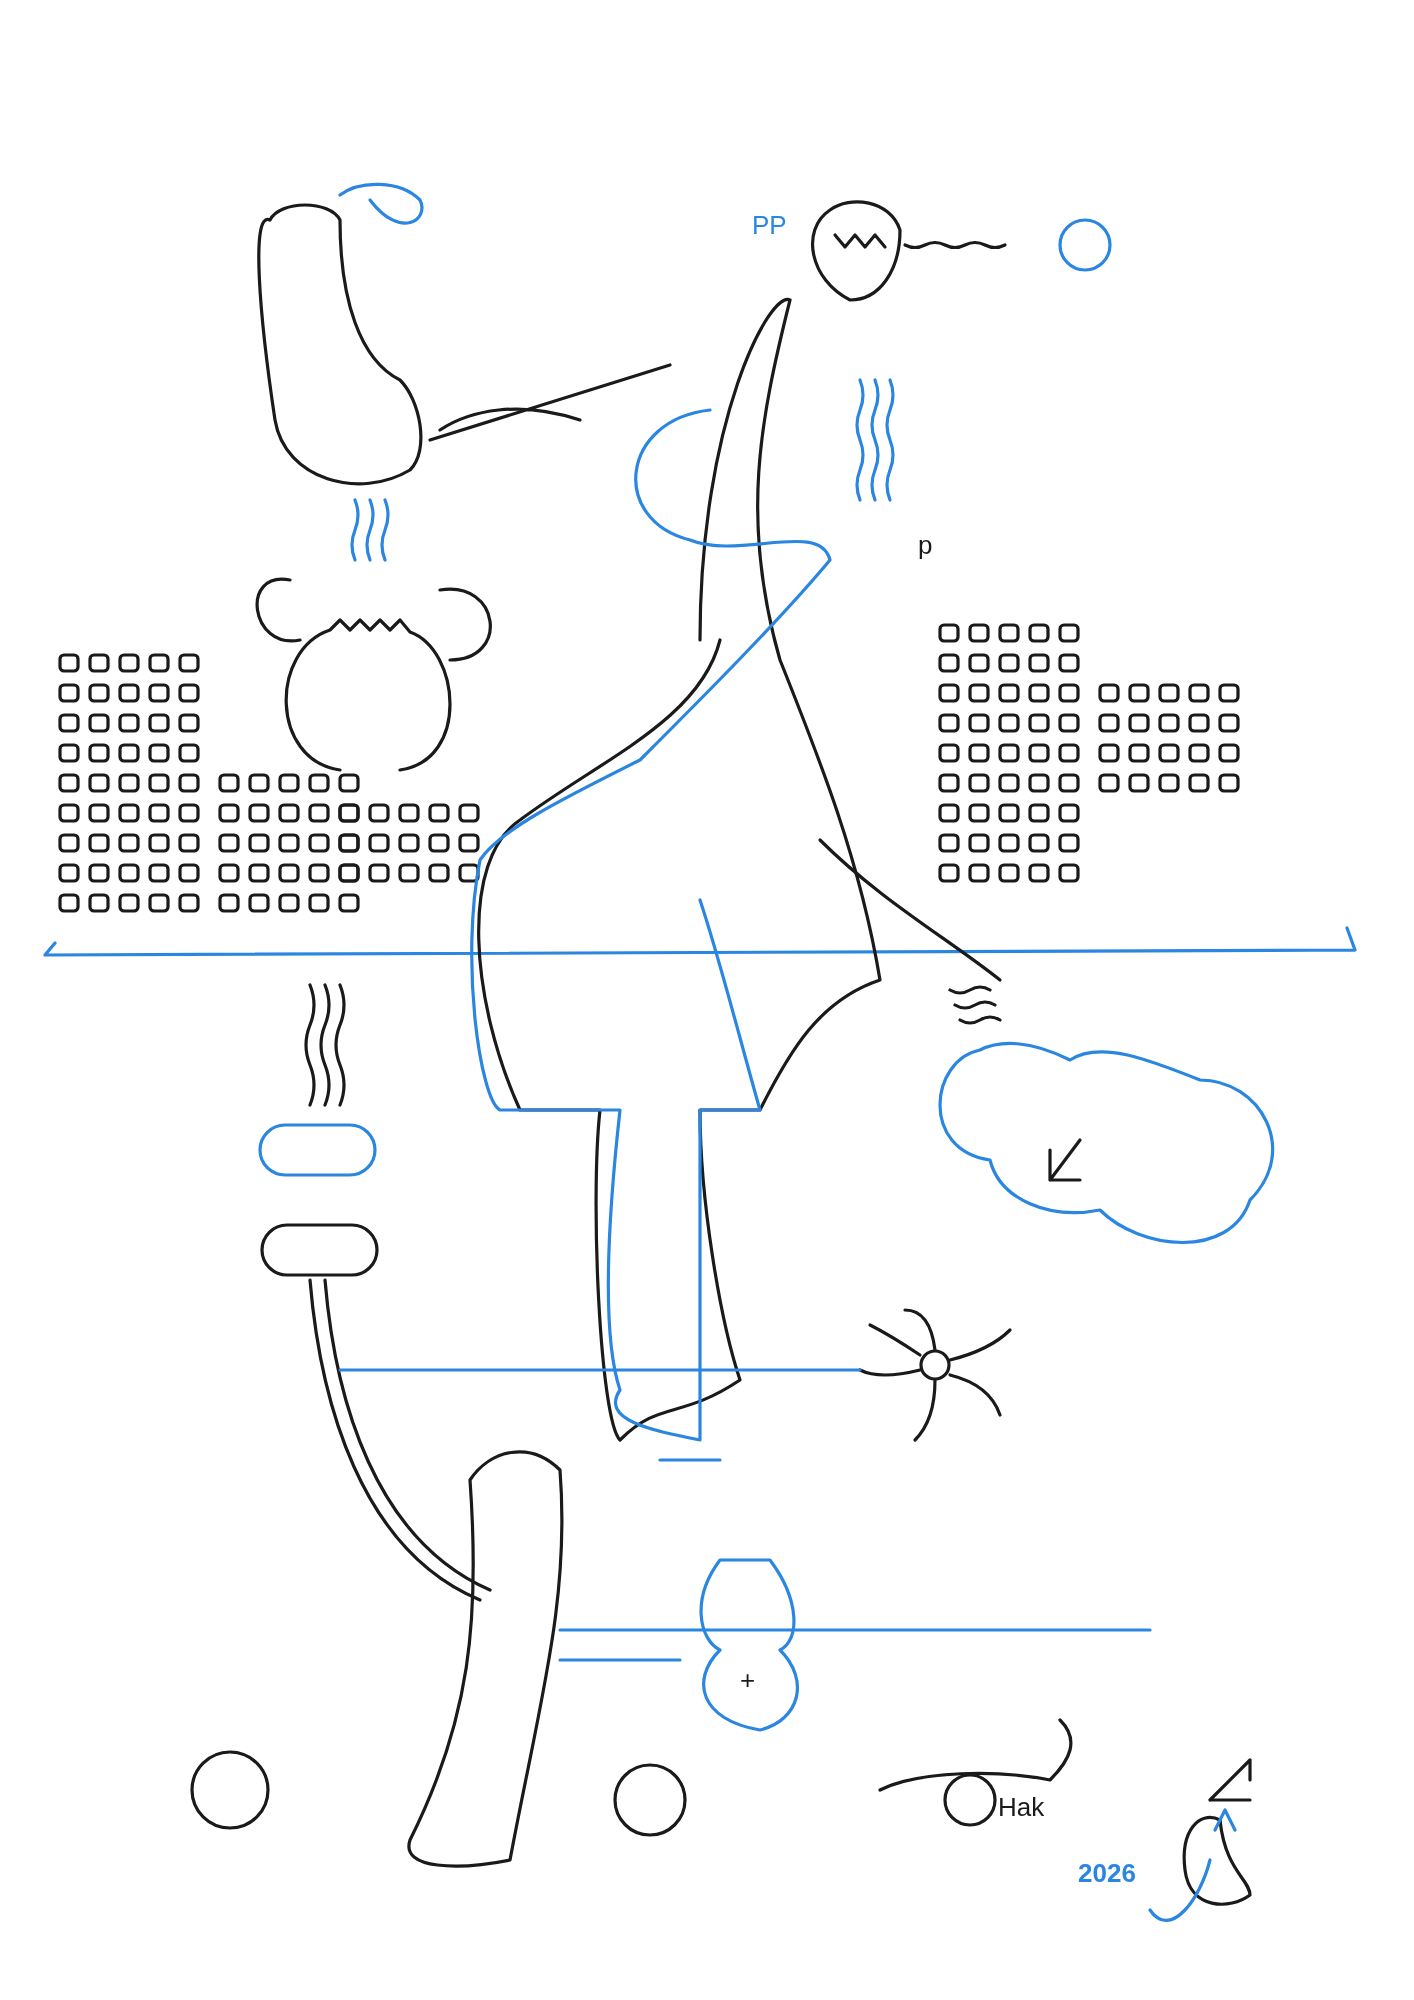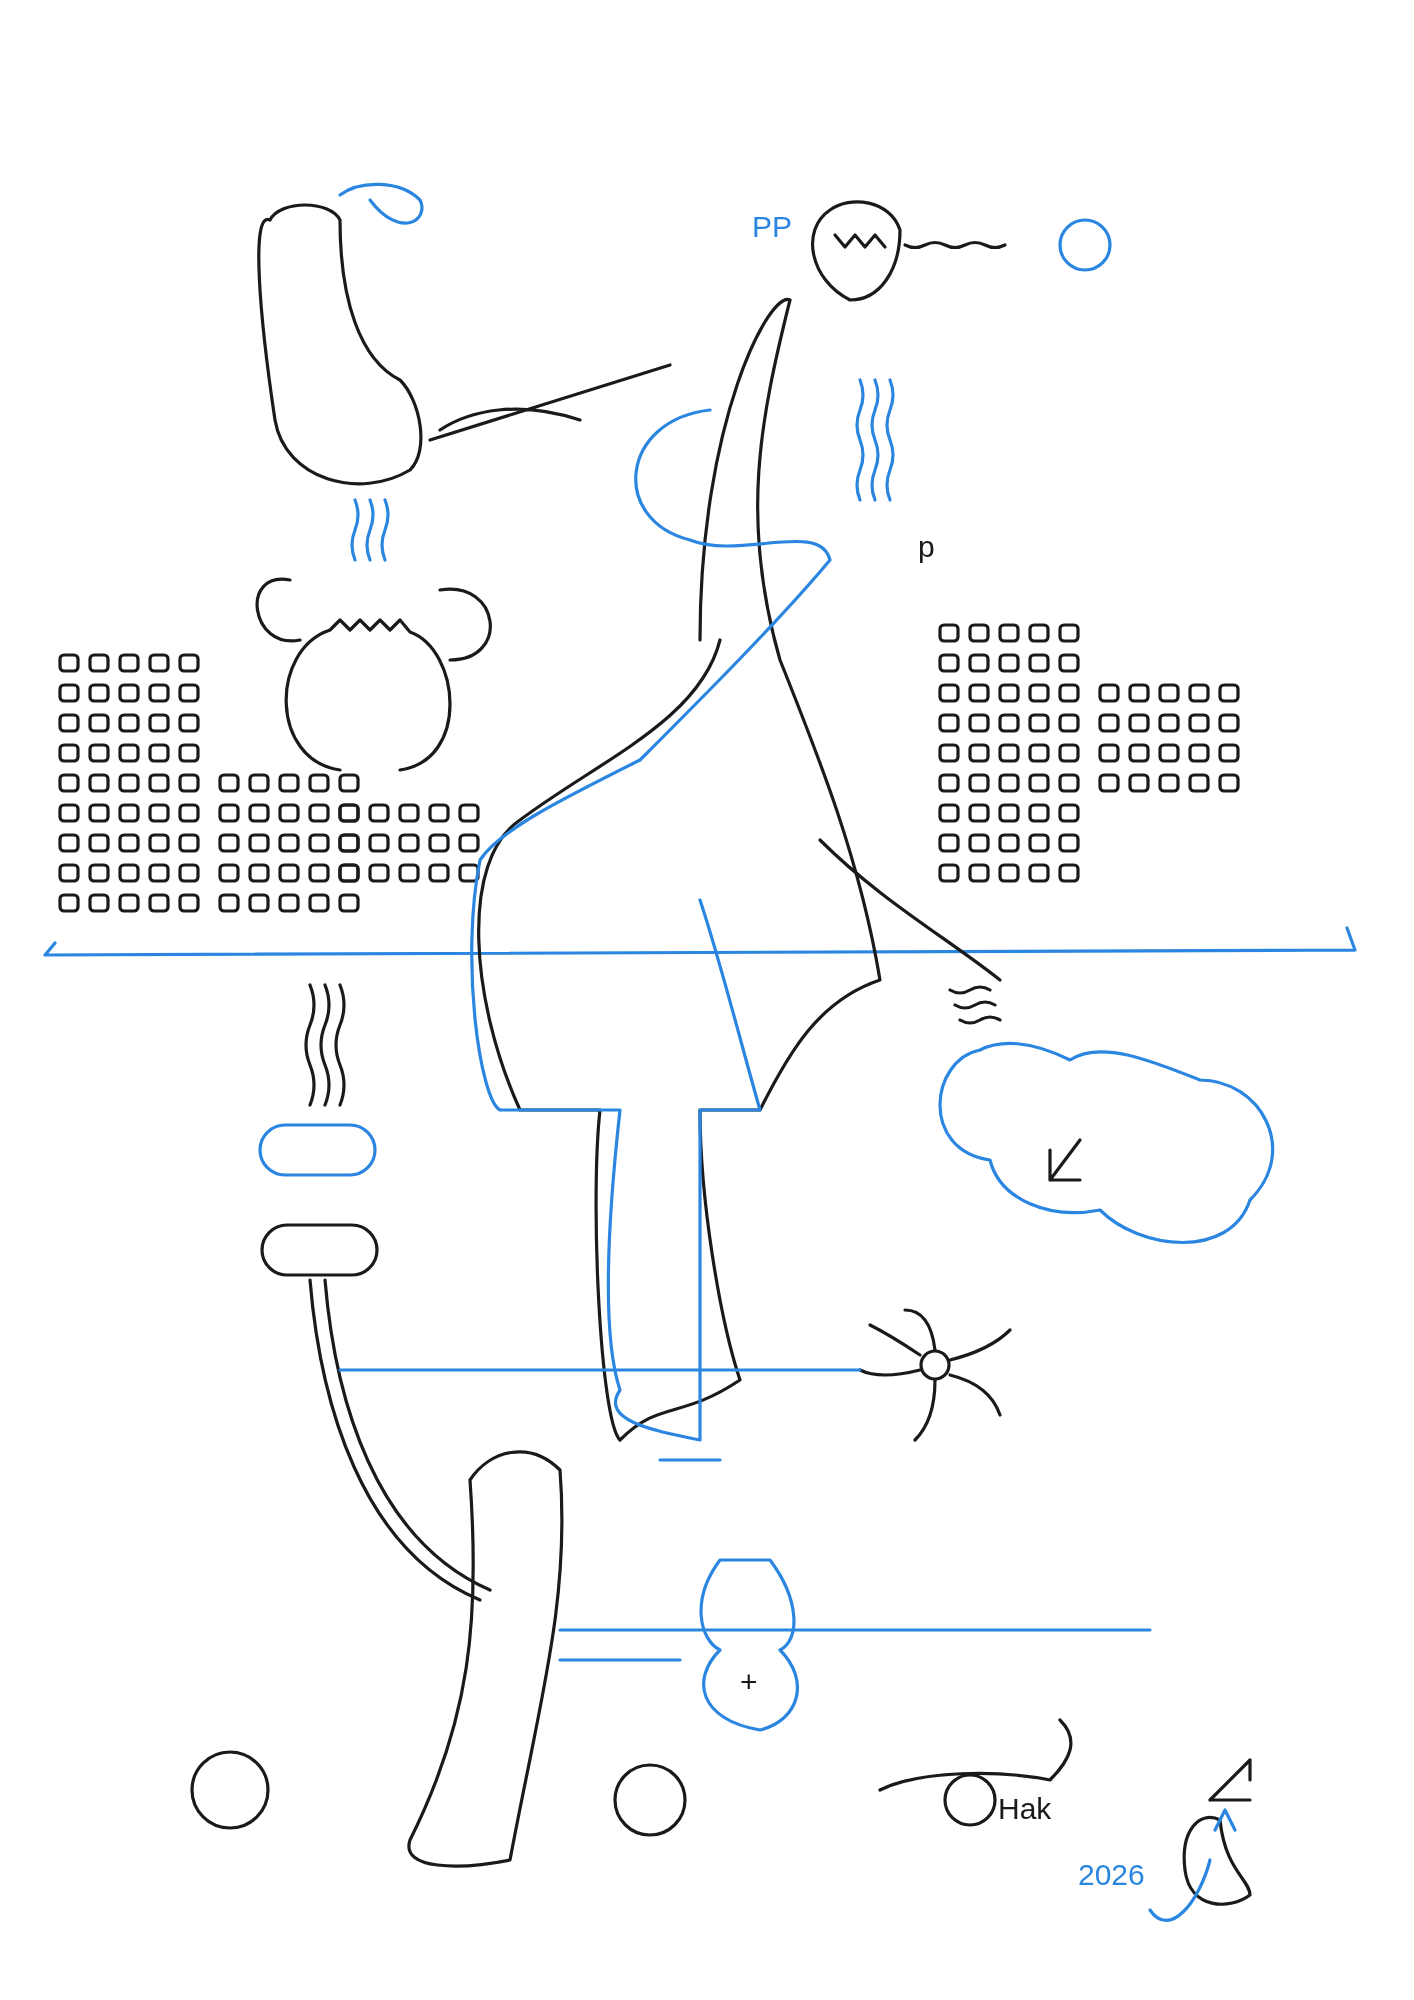--- a/index.html
+++ b/index.html
@@ -1,20 +1,20 @@
 <!DOCTYPE html>
 <html><head>
 <meta charset="utf-8">
 <style>
   html,body{margin:0;padding:0;background:#ffffff;}
   body{width:1414px;height:2000px;position:relative;overflow:hidden;font-family:"Liberation Sans",sans-serif;}
   svg{position:absolute;left:0;top:0;}
   .k{stroke:#1a1a1a;fill:none;stroke-width:3.2;stroke-linecap:round;stroke-linejoin:round;}
   .b{stroke:#2a86e0;fill:none;stroke-width:3.2;stroke-linecap:round;stroke-linejoin:round;}
-  .txt{position:absolute;font-size:30px;}
+  .txt{position:absolute;font-size:26px;}
   .blue{color:#2a86e0;}
   .black{color:#1a1a1a;}
 </style>
 </head>
 <body>
 
 <svg width="1414" height="2000" viewBox="0 0 1414 2000">
 
   <g class="k">
     <g id="row">
@@ -104,13 +104,13 @@
   <path class="k" d="M835 235 l10 12 10 -12 10 12 10 -12 10 12"></path>
   <path class="k" d="M905 245 q10 5 20 0 t20 0 t20 0 t20 0 t20 0"></path>
   <circle class="b" cx="1085" cy="245" r="25"></circle>
   <path class="b" d="M860 380 q6 15 0 30 t0 30 t0 30 t0 30 M875 380 q6 15 0 30 t0 30 t0 30 t0 30 M890 380 q6 15 0 30 t0 30 t0 30 t0 30"></path>
 </svg>
 
 <div class="txt blue" style="left:752px;top:210px;">PP</div>
 <div class="txt black" style="left:918px;top:530px;">p</div>
 <div class="txt black" style="left:740px;top:1665px;">+</div>
 <div class="txt black" style="left:998px;top:1792px;">Hak</div>
-<div class="txt blue" style="left:1078px;top:1858px;">2026</div>
+<div class="txt blue" style="left:1078px;top:1858px;font-weight:bold;">2026</div>
 
 </body></html>

